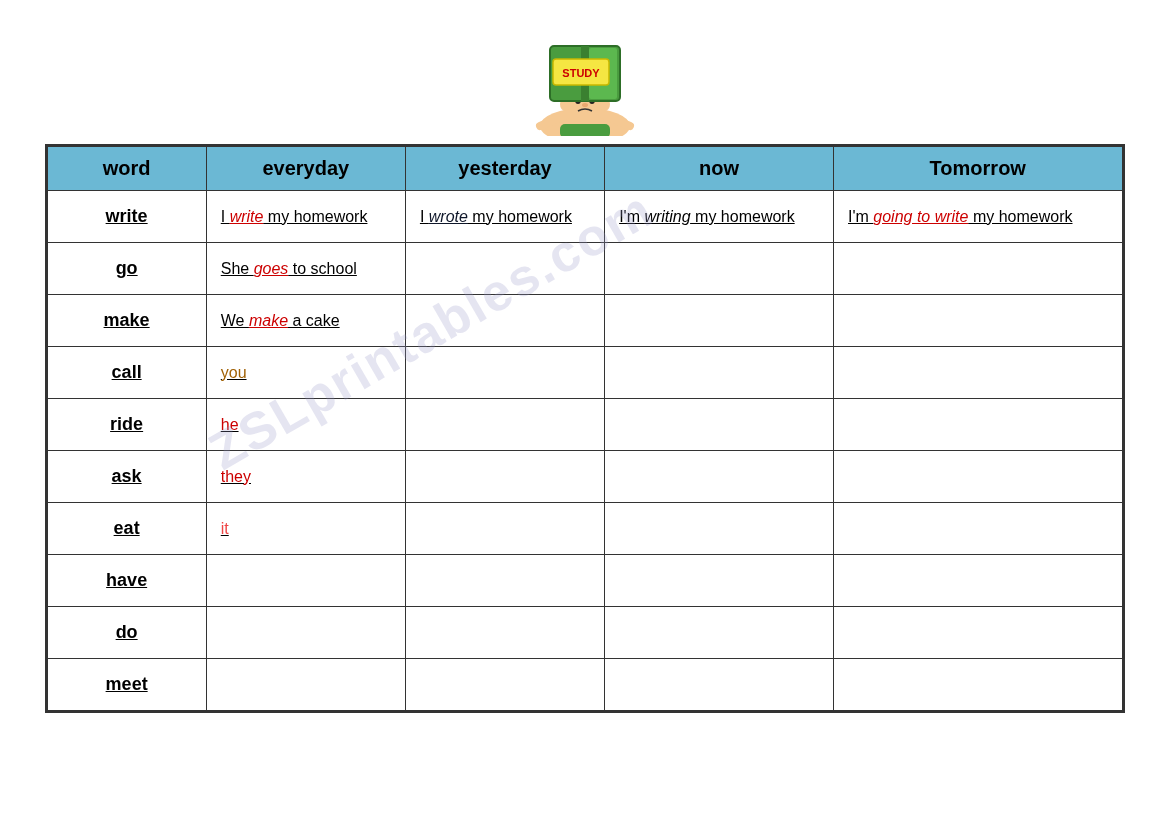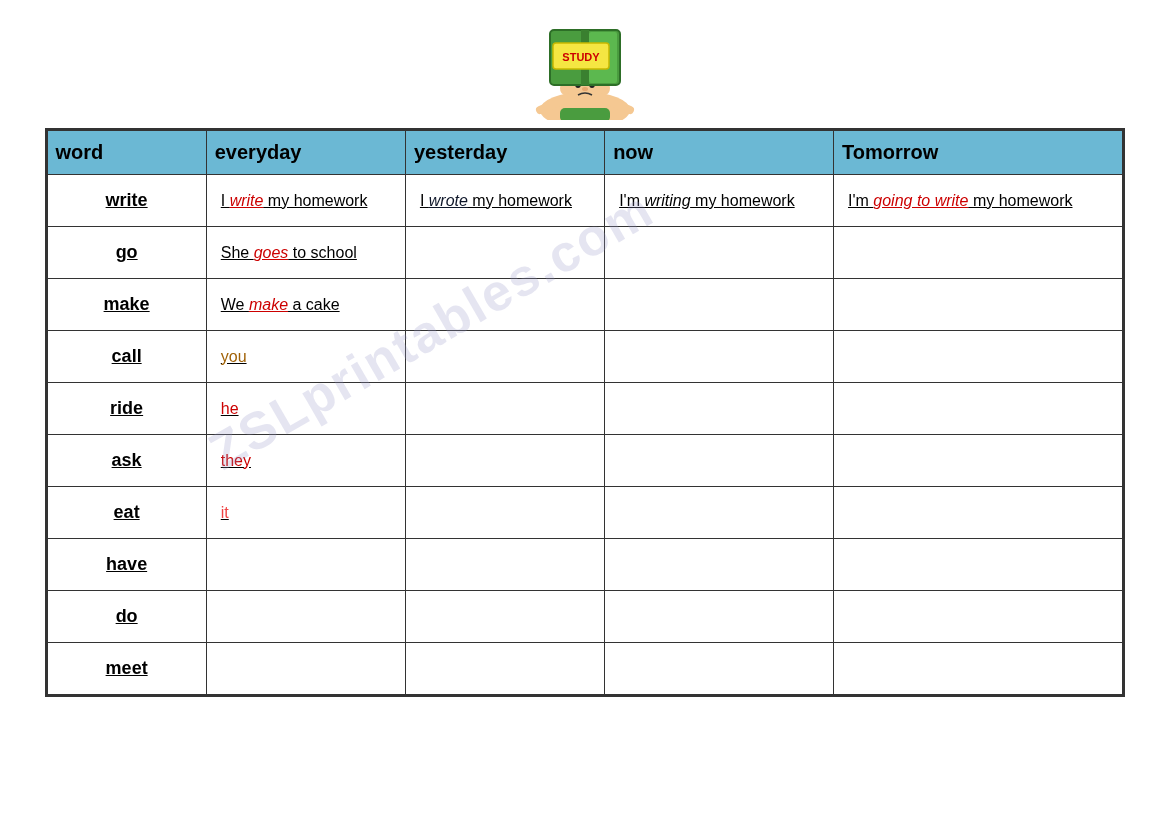--- a/index.html
+++ b/index.html
@@ -12,21 +12,21 @@
       overflow: hidden;
     }
 
     .page-wrapper {
       width: 1169px;
       min-height: 821px;
       background: #fff;
       display: flex;
       flex-direction: column;
       align-items: center;
-      padding-top: 10px;
+      padding-top: 26px;
     }
 
     .header-image {
       width: 260px;
       height: 110px;
       margin-bottom: 8px;
       position: relative;
       display: flex;
       justify-content: center;
       align-items: flex-end;
@@ -47,21 +47,21 @@
       width: 100%;
       border-collapse: collapse;
     }
 
     th {
       background-color: #6bb8d4;
       border: 1.5px solid #333;
       padding: 10px 8px;
       font-size: 20px;
       font-weight: bold;
-      text-align: left;
+      text-align: center;
       color: #000;
     }
 
     td {
       border: 1.5px solid #333;
       padding: 12px 14px;
       vertical-align: middle;
       font-size: 17px;
     }
 

